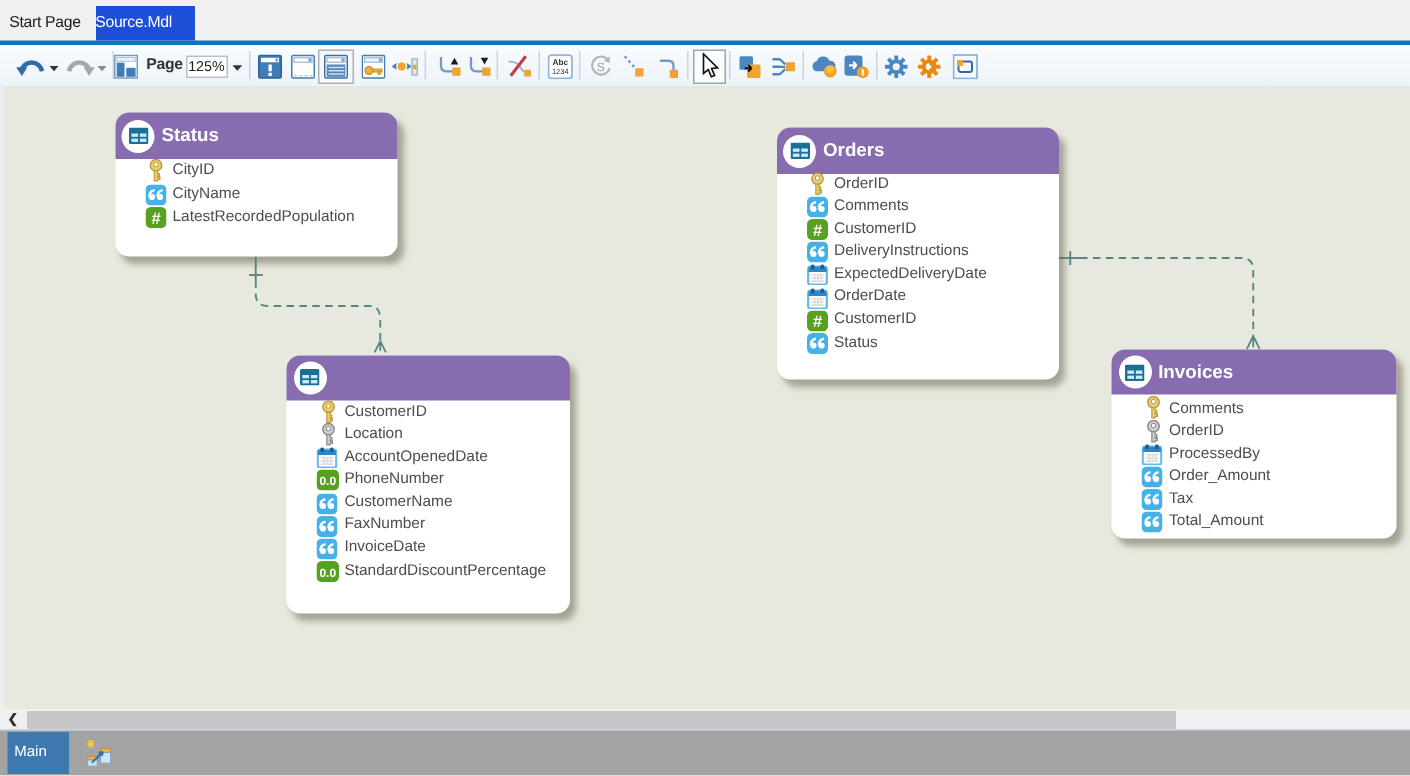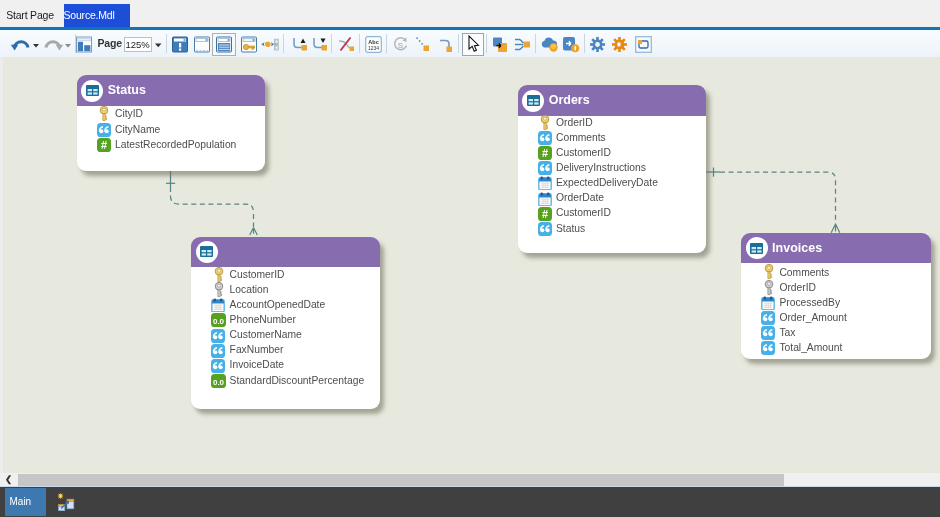--- a/index.html
+++ b/index.html
@@ -21,21 +21,21 @@
 .hdr { position:absolute; left:0; top:0; right:0; background:#886cb0; border-radius:9px 9px 0 0; }
 .circ { position:absolute; left:4.5px; background:#fff; border-radius:50%; width:22px; height:22px; }
 .circ svg { position:absolute; left:4.5px; top:5.5px; }
 .ttl { position:absolute; left:31px; color:#fff; font-size:12.5px; font-weight:bold; }
 .row { position:absolute; height:15px; }
 .row svg { position:absolute; }
 .rt { position:absolute; left:38.3px; top:1.4px; font-size:10.3px; color:#4d4d4d; white-space:nowrap; }
 #sbar { position:absolute; left:0; top:473px; width:940px; height:13px; background:#f0f0f0; }
 #sthumb { position:absolute; left:18px; top:0.5px; width:766px; height:12px; background:#c6c6c6; }
 #sarrow { position:absolute; left:5px; top:0; width:10px; height:13px; color:#333; font-size:8.5px; line-height:13.5px; font-weight:bold; }
-#bottom { position:absolute; left:0; top:486px; width:940px; height:31px; background:#404040; border-top:1px solid #ccd9e8; }
+#bottom { position:absolute; left:0; top:486px; width:940px; height:31px; background:#a3a3a3; border-top:1px solid #ccd9e8; }
 #maintab { position:absolute; left:5px; top:1px; width:40.5px; height:28px; background:#3d79ae; color:#fff; font-size:10px; line-height:28px; text-align:left; padding-left:4.5px; }
 </style>
 </head>
 <body>
 <svg width="0" height="0" style="position:absolute">
 <defs>
 <symbol id="ic-str" viewBox="0 0 14 14">
   <rect x="0" y="0" width="14" height="14" rx="3.6" fill="#45b1e8"></rect>
   <circle cx="4.3" cy="8.3" r="2.05" fill="#fff"></circle>
   <circle cx="9.7" cy="8.3" r="2.05" fill="#fff"></circle>

